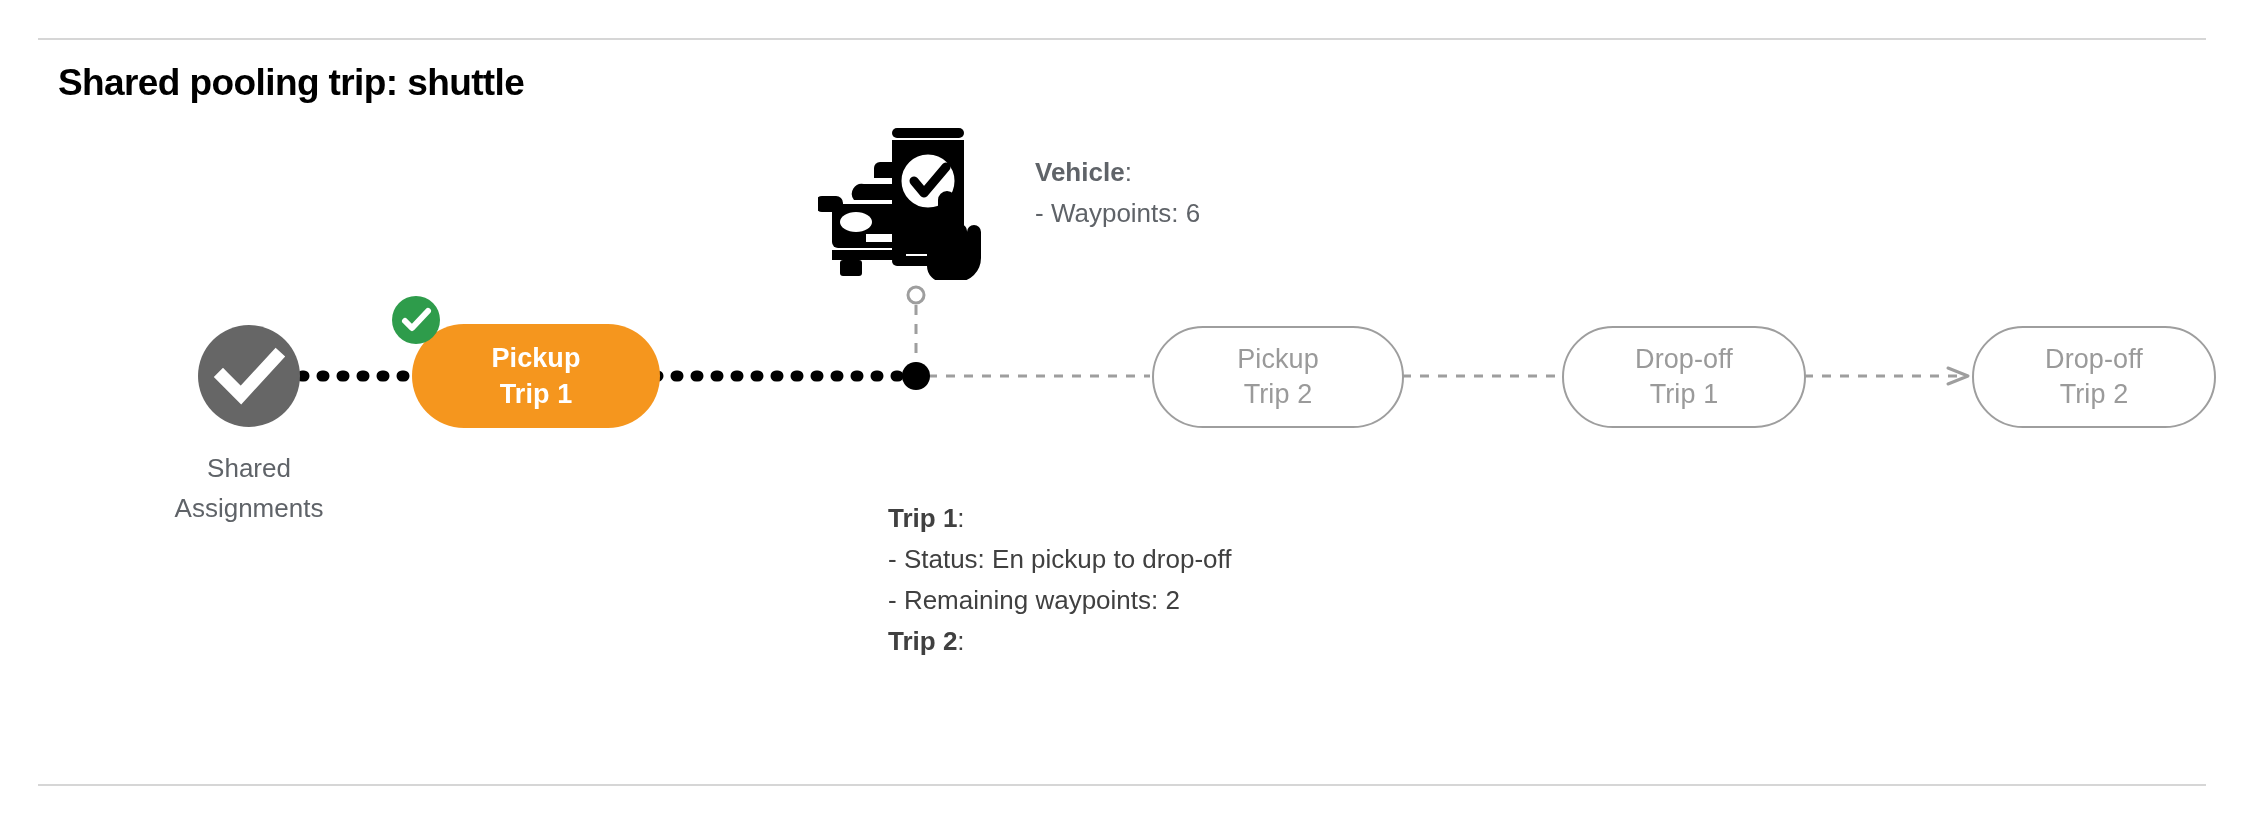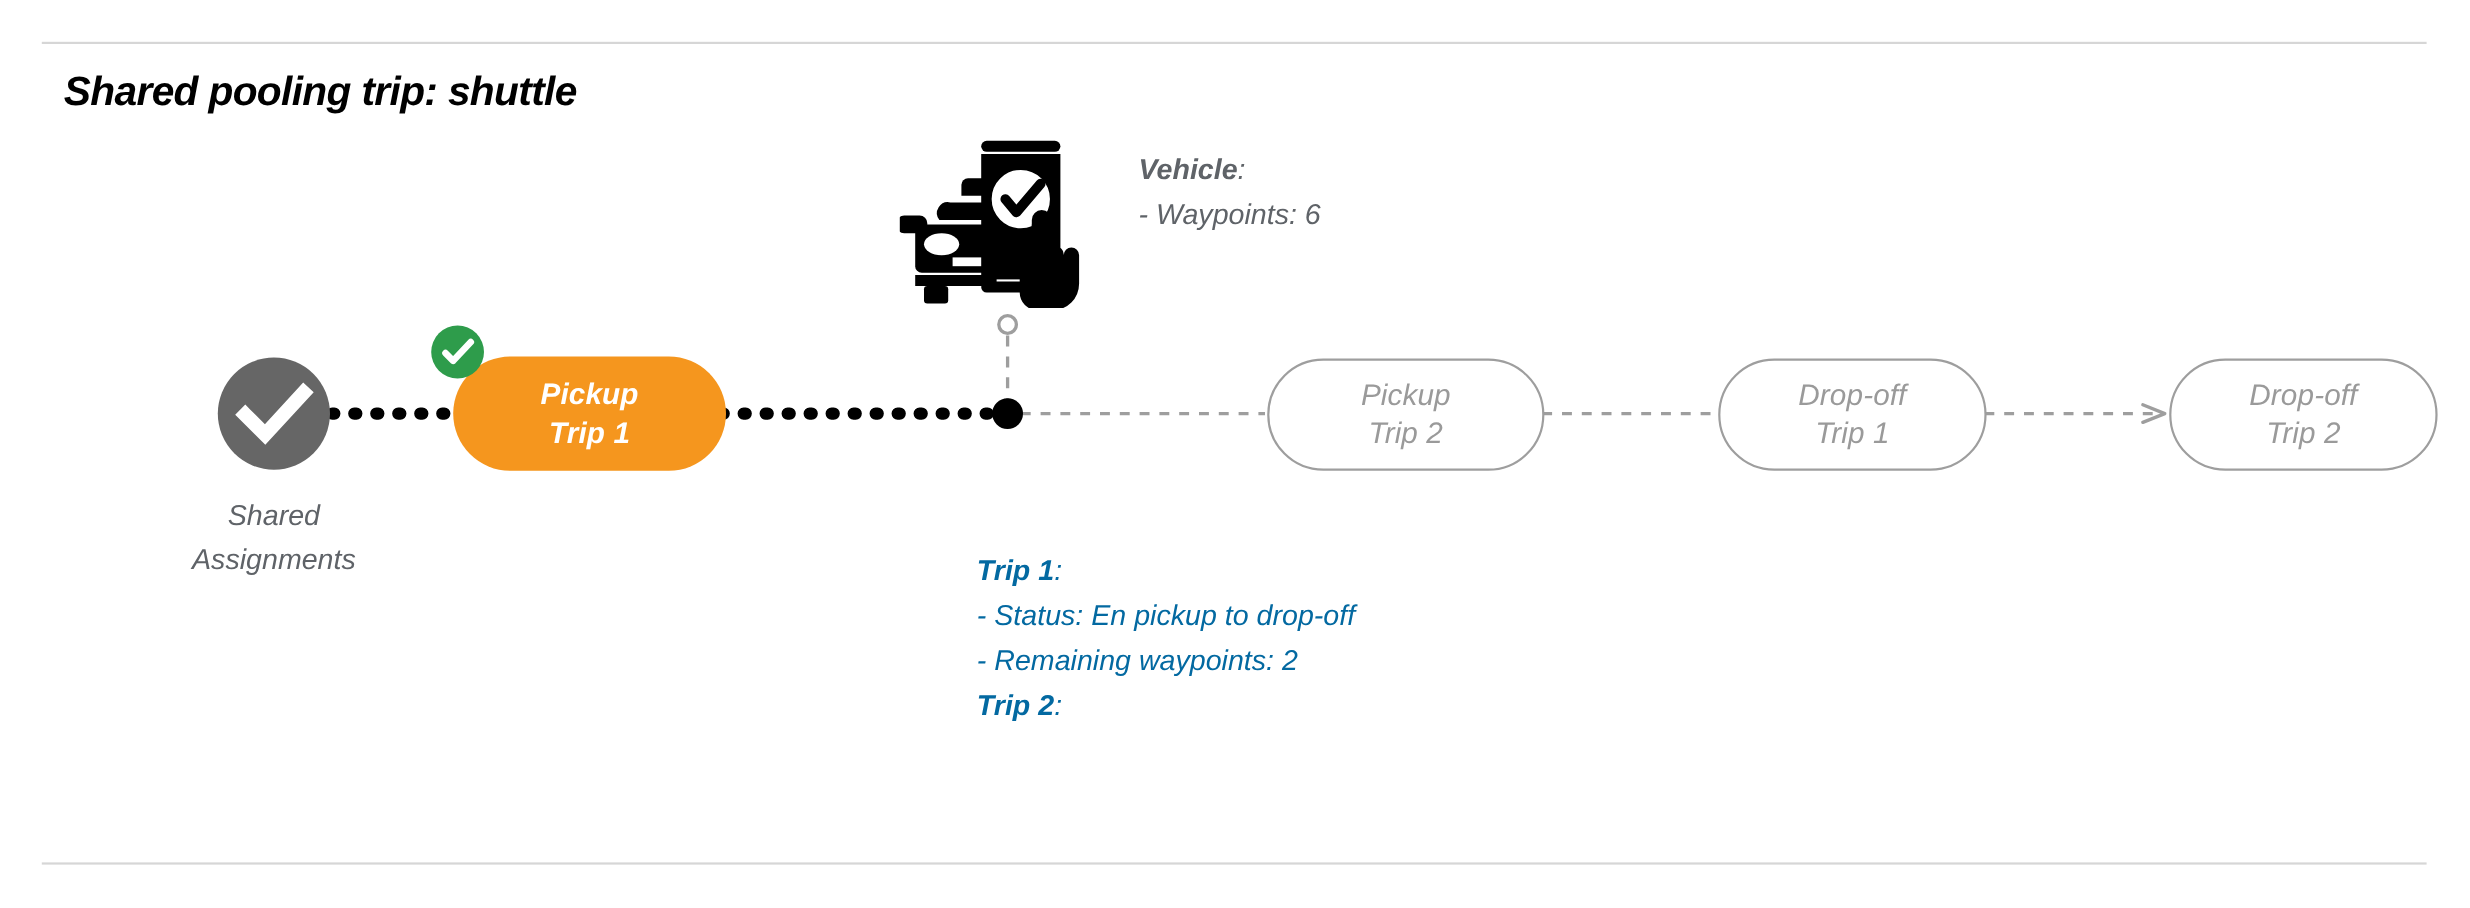--- a/index.html
+++ b/index.html
@@ -10,21 +10,20 @@
   body {
     font-family: "Liberation Sans", sans-serif;
     -webkit-font-smoothing: antialiased;
   }
   #canvas {
     position: relative;
     width: 2245px;
     height: 825px;
     background: #ffffff;
     overflow: hidden;
-    font-style: italic;
   }
 
   
   .rule {
     position: absolute;
     left: 38px;
     width: 2168px;
     height: 2px;
     background: #d6d6d6;
   }
@@ -50,21 +49,21 @@
     top: 118px;
     width: 170px;
     height: 162px;
   }
   .vehicle-icon svg { display: block; width: 100%; height: 100%; }
 
   
   .vehicle-info {
     position: absolute;
     left: 1035px;
-    top: 134px;
+    top: 152px;
     color: #5f6368;
     font-size: 26px;
     line-height: 41px;
     white-space: nowrap;
   }
   .vehicle-info .lbl { font-weight: bold; }
 
   
   .wire-layer {
     position: absolute;
@@ -146,21 +145,21 @@
   }
   .node-pending.n1 { left: 1152px; width: 248px; }
   .node-pending.n2 { left: 1562px; width: 240px; }
   .node-pending.n3 { left: 1972px; width: 240px; }
 
   
   .trips-info {
     position: absolute;
     left: 888px;
     top: 498px;
-    color: #0369a1;
+    color: #404040;
     font-size: 26px;
     line-height: 41px;
     white-space: nowrap;
   }
   .trips-info .lbl { font-weight: bold; }
 </style>
 </head>
 <body>
 
 <div id="canvas">

